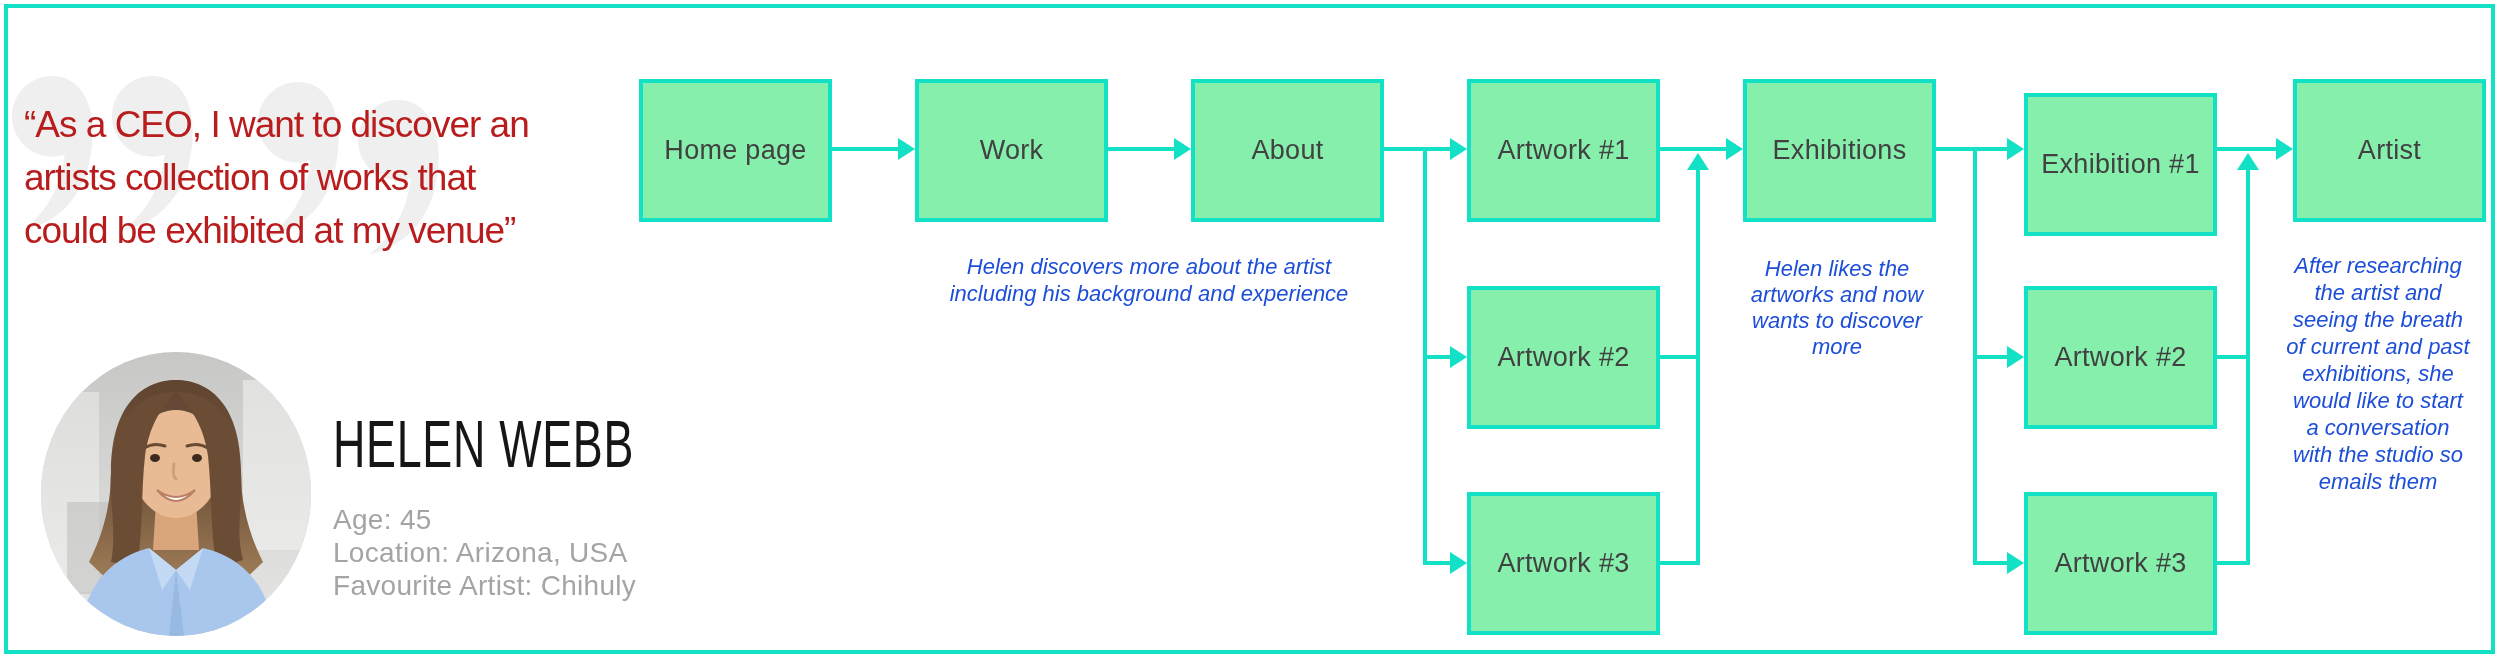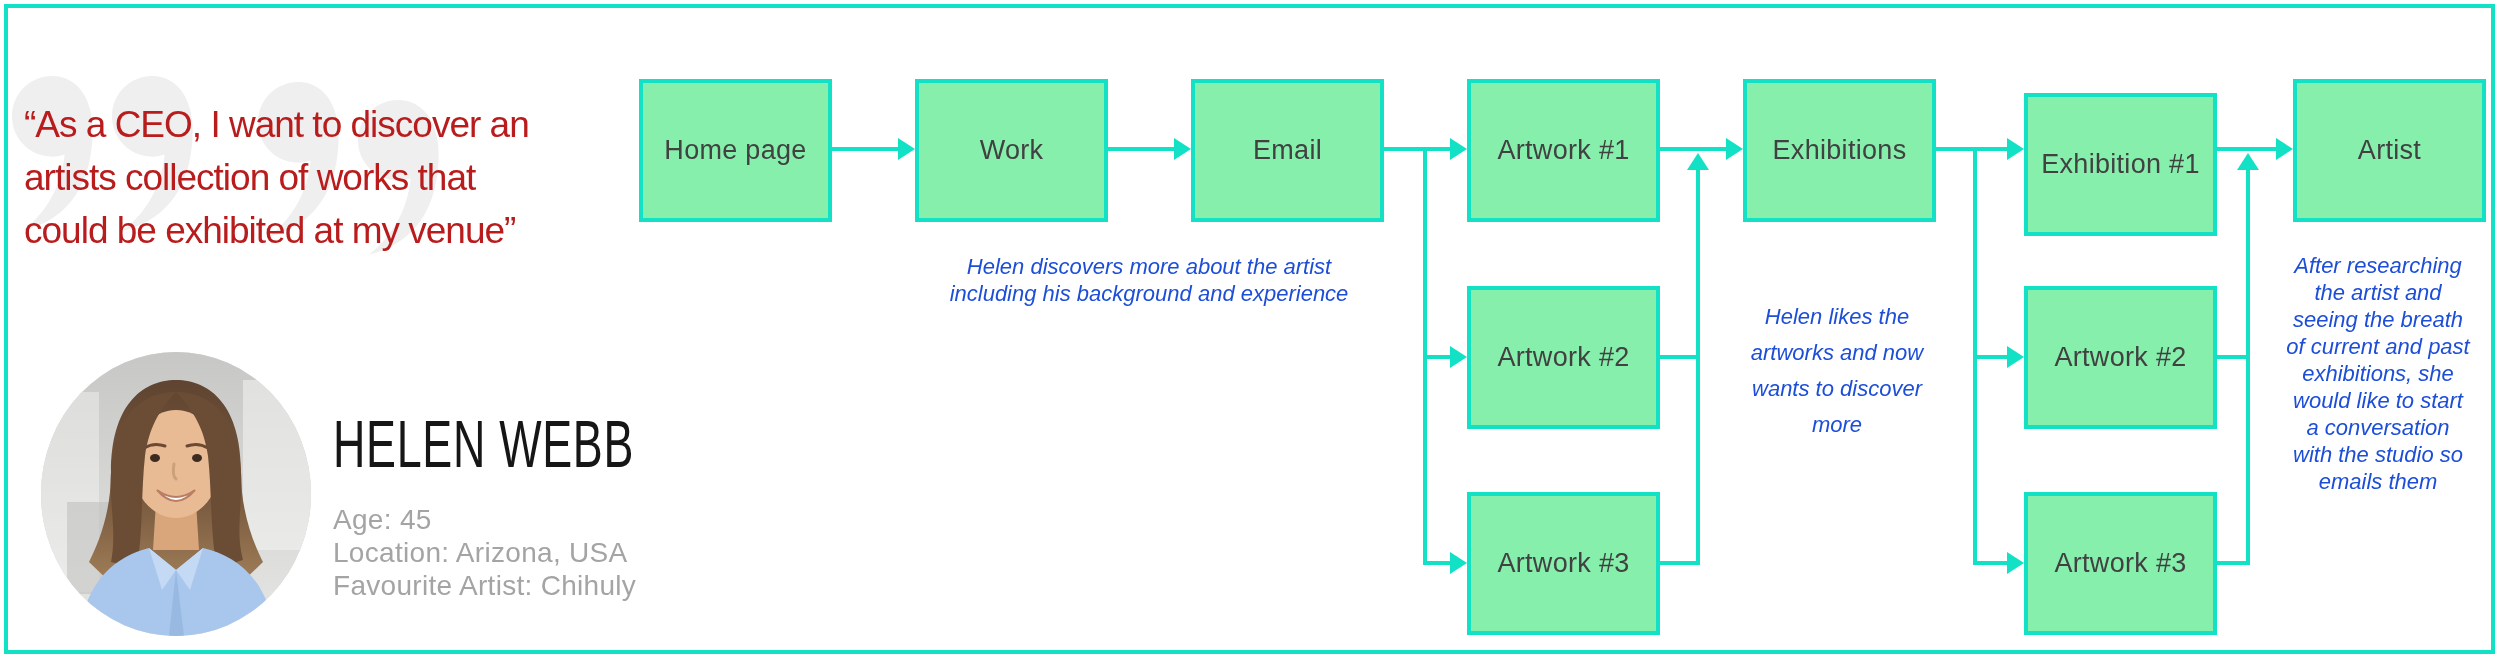--- a/index.html
+++ b/index.html
@@ -33,21 +33,21 @@
   .hl{position:absolute;height:4px;background:var(--accent,#12E1C6);}
   .vl{position:absolute;width:4px;background:var(--accent,#12E1C6);}
   .ar{position:absolute;width:0;height:0;border-top:11px solid transparent;
       border-bottom:11px solid transparent;border-left:17px solid var(--accent,#12E1C6);}
   .au{position:absolute;width:0;height:0;border-left:11px solid transparent;
       border-right:11px solid transparent;border-bottom:17px solid var(--accent,#12E1C6);}
 
   
   .ann{position:absolute;font-style:italic;font-size:22px;line-height:27px;color:#1d4ed8;
        text-align:center;}
-  .ann.tight{line-height:36px;margin-top:43px;}
+  .ann.tight{line-height:26px;}
 </style>
 </head>
 <body>
 
 <div class="stage">
   <div class="frame"></div>
 
   <svg class="decor-quotes" width="440" height="200" viewBox="0 0 440 200">
     <g fill="#EFEFEF">
       <path transform="translate(4,6) scale(1.12)" d="M36 0 C16 0 0 16 0 36 C0 56 16 72 36 72 C40 72 44 71 47 70 C44 98 32 120 10 138 C52 128 72 94 72 48 C72 20 58 0 36 0 Z"></path>
@@ -97,21 +97,21 @@
   <div class="persona-name">HELEN WEBB</div>
   <div class="persona-details">Age: 45<br>Location: Arizona, USA<br>Favourite Artist: Chihuly</div>
 
   <div class="node" style="left:639px;top:79px">
       <span class="nlabel">Home page</span>
     </div>
   <div class="node" style="left:915px;top:79px">
       <span class="nlabel">Work</span>
     </div>
   <div class="node" style="left:1191px;top:79px">
-      <span class="nlabel">Email</span>
+      <span class="nlabel">About</span>
     </div>
   <div class="node" style="left:1467px;top:79px">
       <span class="nlabel">Artwork #1</span>
     </div>
   <div class="node" style="left:1467px;top:286px">
       <span class="nlabel">Artwork #2</span>
     </div>
   <div class="node" style="left:1467px;top:492px">
       <span class="nlabel">Artwork #3</span>
     </div>

